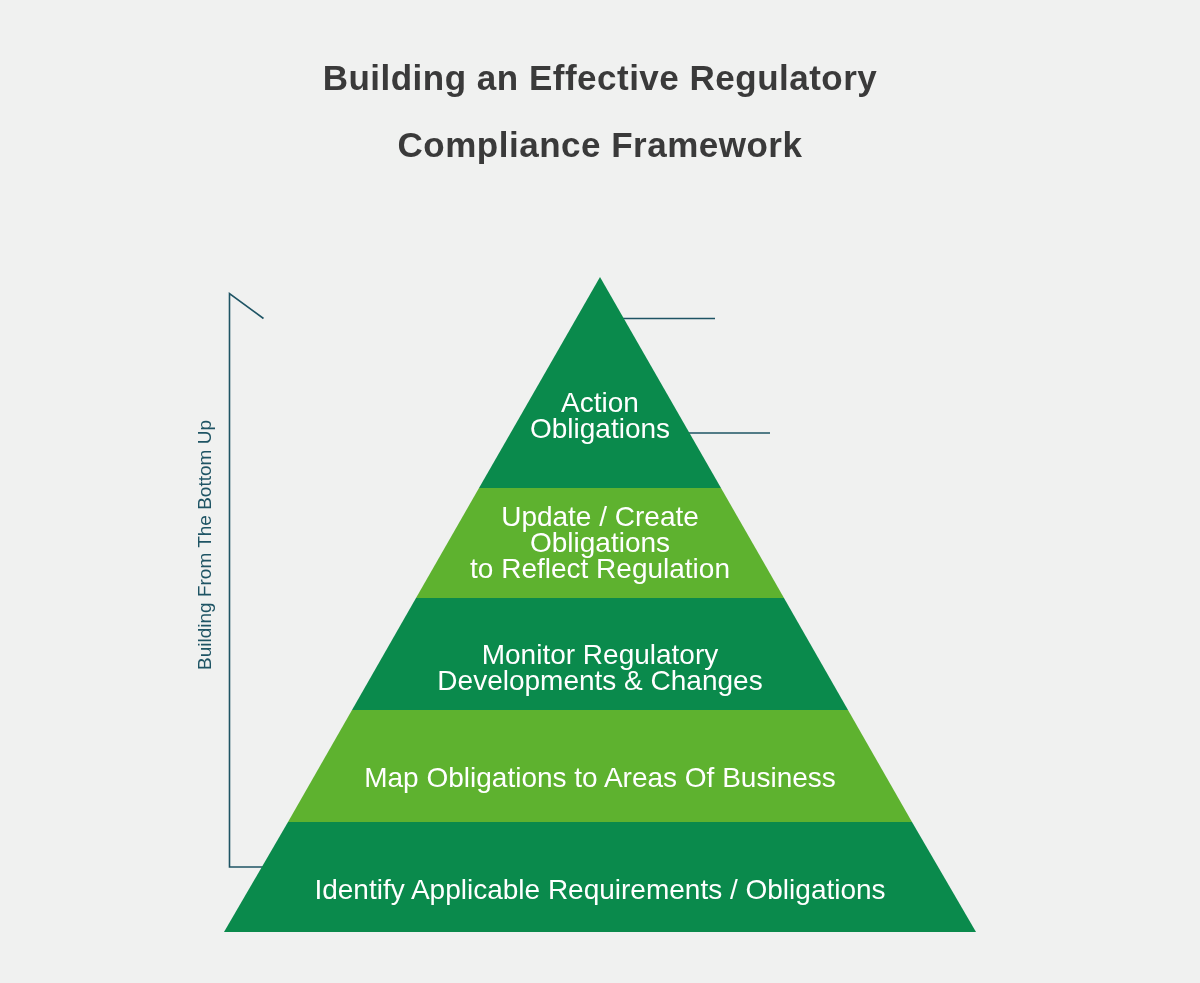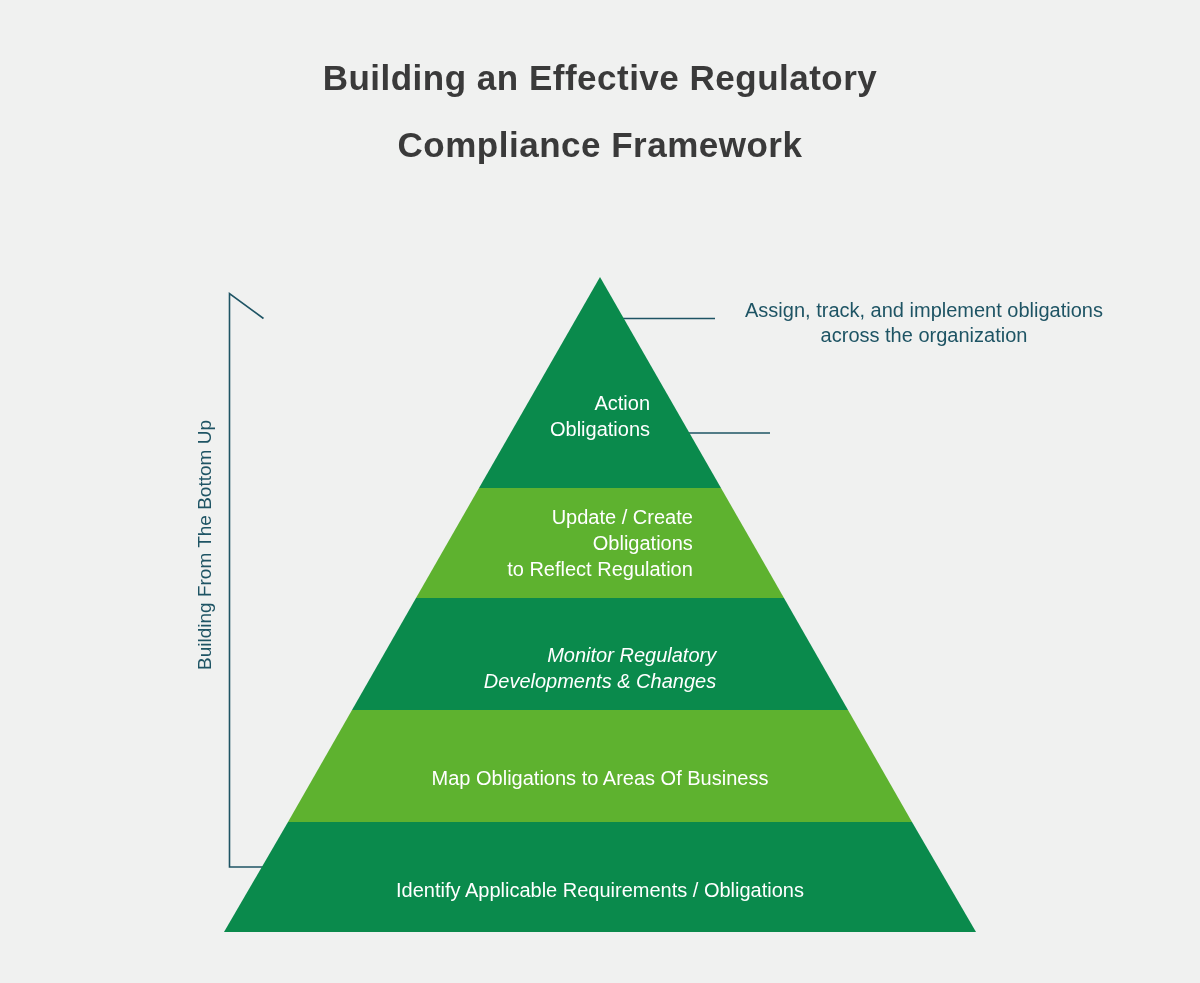--- a/index.html
+++ b/index.html
@@ -42,31 +42,31 @@
   .band{
     position:absolute;
     left:0;width:752px;
     display:flex;
     flex-direction:column;
     align-items:center;
     justify-content:center;
   }
   .band .band-label{
     color:var(--white);
-    font-size:20px;
+    font-size:28px;
     line-height:26px;
-    text-align:right;
+    text-align:center;
     white-space:pre-line;
   }
   .band-1{top:0;height:211px;justify-content:flex-end;padding-bottom:46px;
     clip-path:polygon(376px 0,497px 211px,255px 211px);}
   .band-2{top:211px;height:110px;
     clip-path:polygon(255px 0,497px 0,560px 110px,192px 110px);}
   .band-3{top:321px;height:140px;
-    clip-path:polygon(192px 0,560px 0,624px 112px,128px 112px);font-style:italic;}
+    clip-path:polygon(192px 0,560px 0,624px 112px,128px 112px);}
   .band-4{top:433px;height:136px;
     clip-path:polygon(128px 0,624px 0,688px 112px,64px 112px);}
   .band-5{top:545px;height:136px;
     clip-path:polygon(64px 0,688px 0,752px 110px,0 110px);}
   .vertical-label{
     position:absolute;
     left:205px;top:545px;
     transform:translate(-50%,-50%) rotate(-90deg);
     transform-origin:center;
     white-space:nowrap;
@@ -116,16 +116,14 @@
     <div class="band band-4" style="background: rgb(94, 178, 47);">
       <span class="band-label">Map Obligations to Areas Of Business</span>
     </div>
     <div class="band band-5" style="background: rgb(10, 138, 76);">
       <span class="band-label">Identify Applicable Requirements / Obligations</span>
     </div>
   </div>
 
   <div class="vertical-label">Building From The Bottom Up</div>
 
-  <div class="callout callout-1">Assign, track, and implement obligations
-across the organization</div>
 
 </div>
 
 </body></html>

